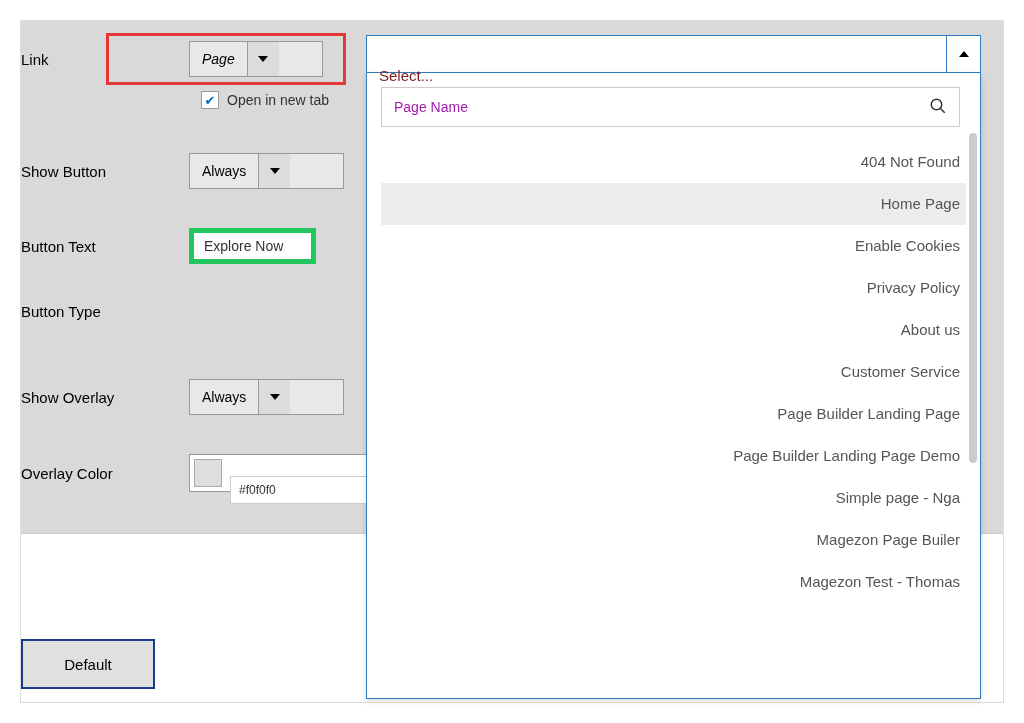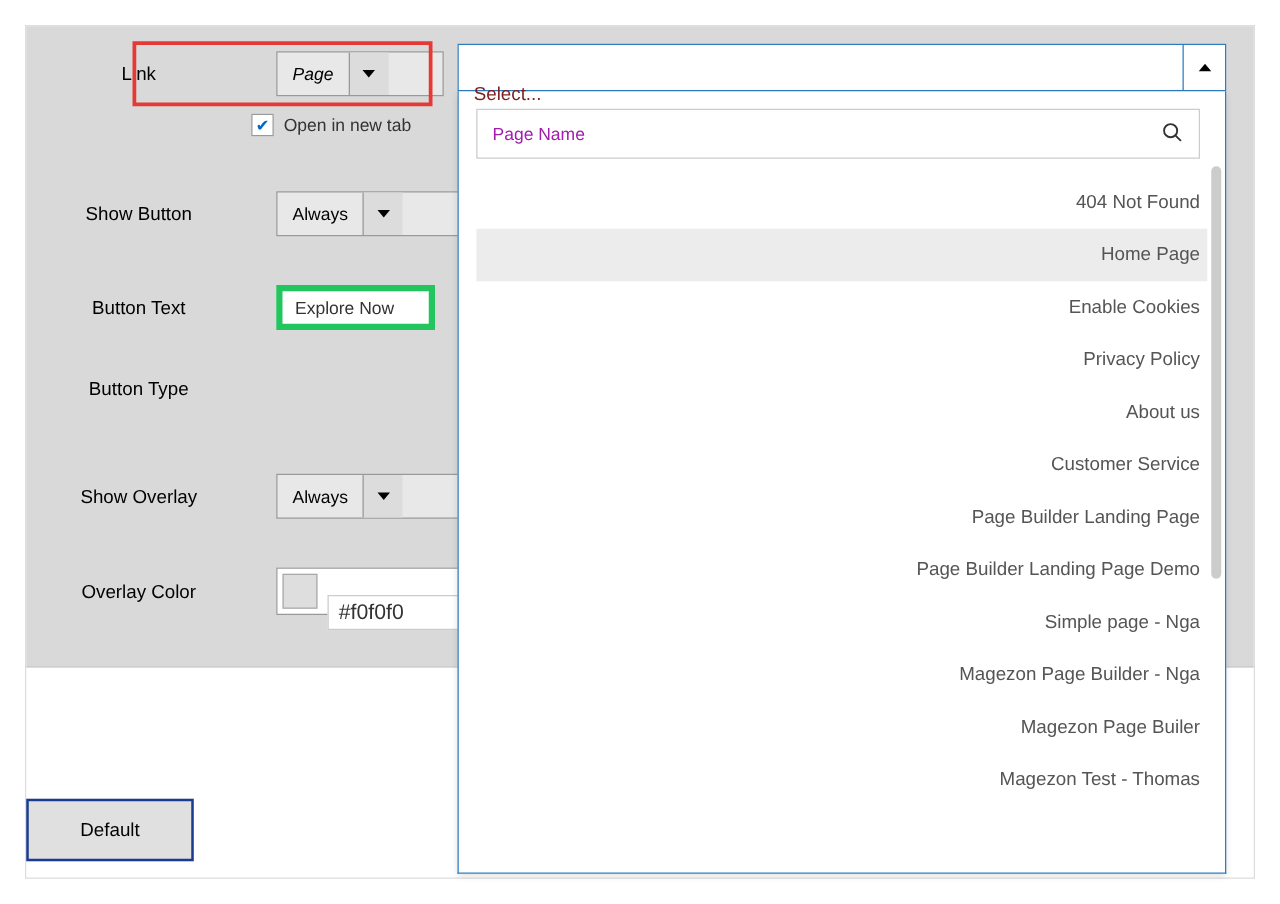--- a/index.html
+++ b/index.html
@@ -33,22 +33,22 @@
   }
   .top-gray { height: 513px; }
   
   .row {
     position: absolute;
     left: 0; right: 0;
     display: flex;
     align-items: center;
   }
   .label {
-    width: 200px;
-    text-align: center;
+    width: 168px;
+    text-align: left;
     padding-right: 20px;
     font-size: 15px;
     color: #000;
   }
   .field-col {
     display: flex;
     align-items: center;
     gap: 6px;
   }
   
@@ -134,21 +134,21 @@
     width: 28px; height: 28px;
     border: 1px solid #aaa;
   }
   .swatch-group .hex {
     border: 1px solid #ccc;
     height: 28px;
     flex: 1;
     padding: 0 8px;
     display: flex;
     align-items: center;
-    font-size: 17px;
+    font-size: 12px;
     background: #fff;
     margin-top: 34px;
   }
   
   .align-btn {
     height: 50px;
     width: 134px;
     border: 2px solid #1a3b8f;
     background: #e0e0e0;
     display: flex;
@@ -334,21 +334,20 @@
         <div class="dd-list" id="dd-list">
             <div class="dd-item">404 Not Found</div>
             <div class="dd-item hover">Home Page</div>
             <div class="dd-item">Enable Cookies</div>
             <div class="dd-item">Privacy Policy</div>
             <div class="dd-item">About us</div>
             <div class="dd-item">Customer Service</div>
             <div class="dd-item">Page Builder Landing Page</div>
             <div class="dd-item">Page Builder Landing Page Demo</div>
             <div class="dd-item">Simple page - Nga</div>
-            <div class="dd-item">Magezon Page Builder - Nga</div>
             <div class="dd-item">Magezon Page Builer</div>
             <div class="dd-item">Magezon Test - Thomas</div>
           </div>
         <div class="dd-scroll"></div>
       </div>
     </div>
 
   </div>
 </div>
 

